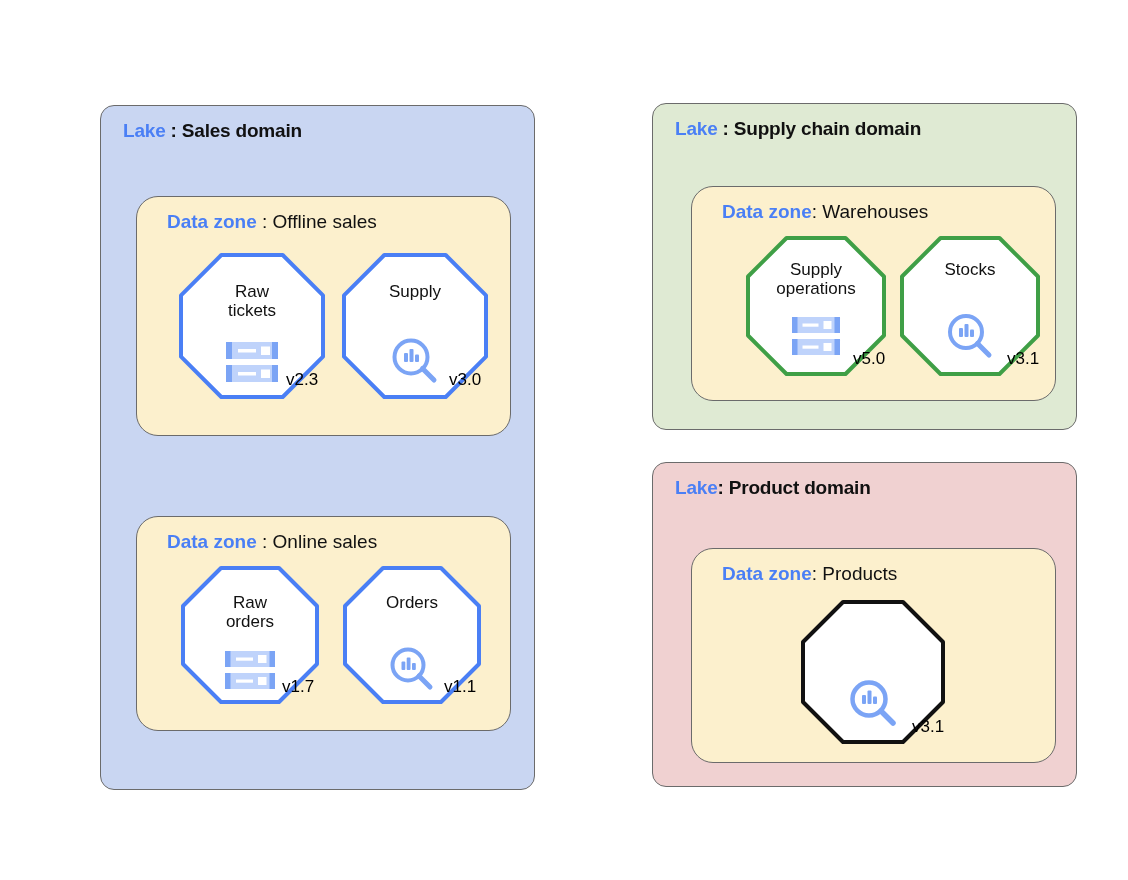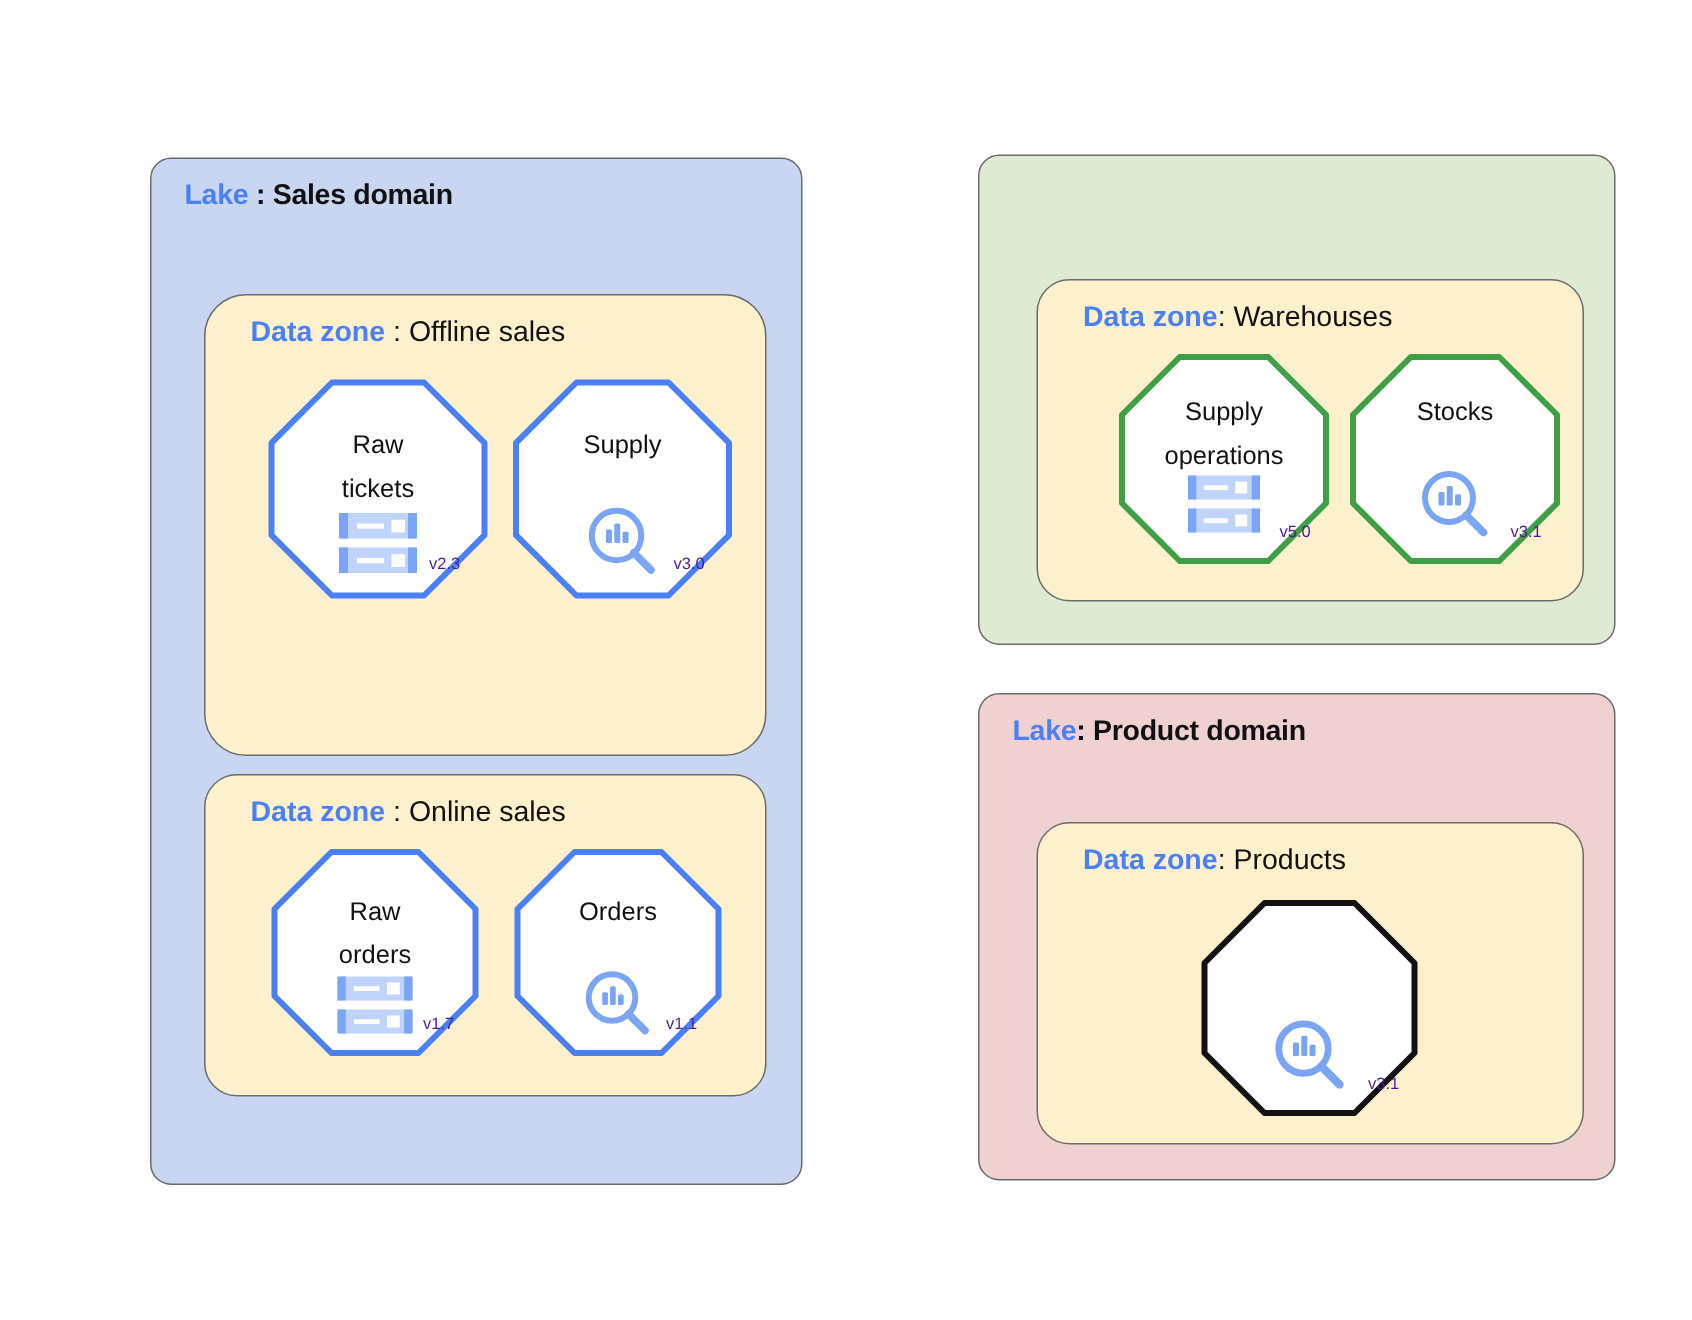--- a/index.html
+++ b/index.html
@@ -71,47 +71,47 @@
     position: absolute;
     left: 0;
     top: 0;
   }
   .node-label {
     position: absolute;
     left: 0;
     right: 0;
     text-align: center;
     font-size: 17px;
-    line-height: 29px;
+    line-height: 19px;
     color: #111111;
     white-space: pre-line;
   }
   .node-icon {
     position: absolute;
     left: 50%;
     transform: translateX(-50%);
   }
   .node-version {
     position: absolute;
-    font-size: 11px;
-    color: #4c1d95;
+    font-size: 17px;
+    color: #000000;
     white-space: nowrap;
   }
 </style>
 </head>
 <body>
 
 <div class="canvas">
 
   <div class="lake" style="left:65px; top:105px; width:435px; height:685px; background:#c9d6f2;">
     <div class="lake-title">
       <span class="kw">Lake</span><span> : </span><span>Sales domain</span>
     </div>
 
-    <div class="zone" style="left:35px; top:90px; width:375px; height:308px;border-radius:28px;">
+    <div class="zone" style="left:35px; top:90px; width:375px; height:240px;">
       <div class="zone-title">
         <span class="kw">Data zone</span><span> : </span><span>Offline sales</span>
       </div>
 
       <div class="node" style="left:41px; top:55px; width:148px; height:148px;">
         <svg class="oct" width="148" height="148" viewBox="0 0 148 148">
           <polygon points="43.3,3 104.7,3 145,43.3 145,104.7 104.7,145 43.3,145 3,104.7 3,43.3" fill="#ffffff" stroke="#4a7ff5" stroke-width="4" stroke-linejoin="round"></polygon>
         </svg>
         <div class="node-label" style="top:30px;">Raw
 tickets</div>
@@ -191,20 +191,23 @@
             <rect x="24" y="18" width="3.8" height="7" rx="1" fill="#7ba4f5"></rect>
             <line x1="31" y1="31" x2="42" y2="42" stroke="#7ba4f5" stroke-width="5" stroke-linecap="round"></line>
           </svg>
         </div>
         <div class="node-version" style="left:102px; top:112px;">v1.1</div>
       </div>
     </div>
   </div>
 
   <div class="lake" style="left:617px; top:103px; width:425px; height:327px; background:#dfead3;">
+    <div class="lake-title">
+      <span class="kw">Lake</span><span> : </span><span>Supply chain domain</span>
+    </div>
 
     <div class="zone" style="left:38px; top:82px; width:365px; height:215px;">
       <div class="zone-title">
         <span class="kw">Data zone</span><span>: </span><span>Warehouses</span>
       </div>
 
       <div class="node" style="left:53px; top:48px; width:142px; height:142px;">
         <svg class="oct" width="142" height="142" viewBox="0 0 142 142">
           <polygon points="41.5,3 100.5,3 139,41.5 139,100.5 100.5,139 41.5,139 3,100.5 3,41.5" fill="#ffffff" stroke="#3f9f46" stroke-width="4" stroke-linejoin="round"></polygon>
         </svg>

